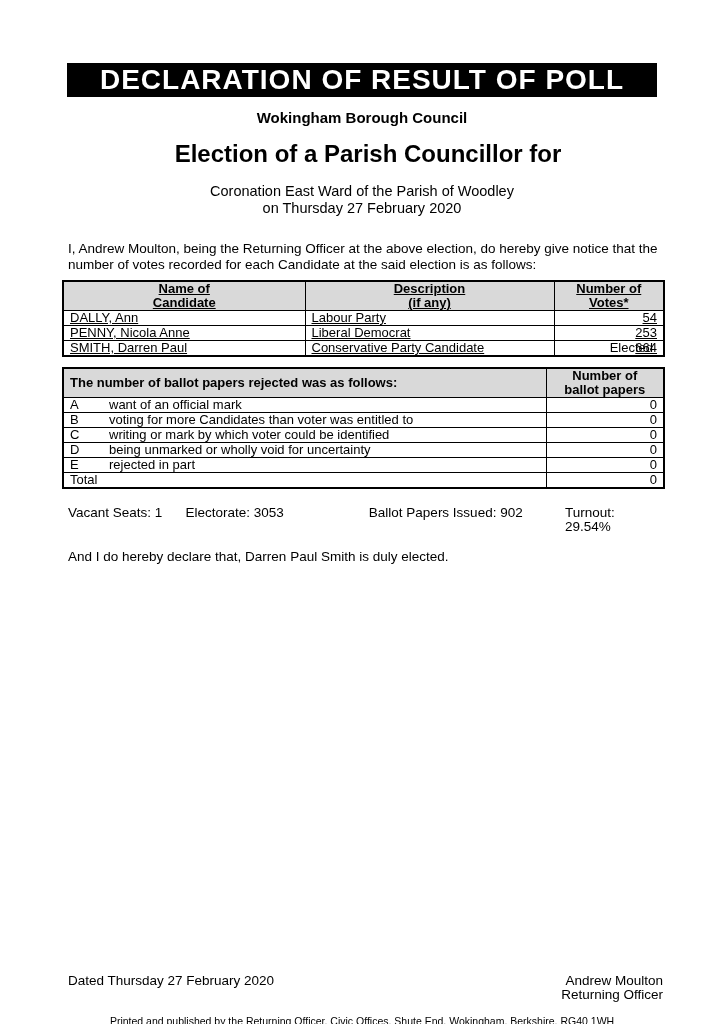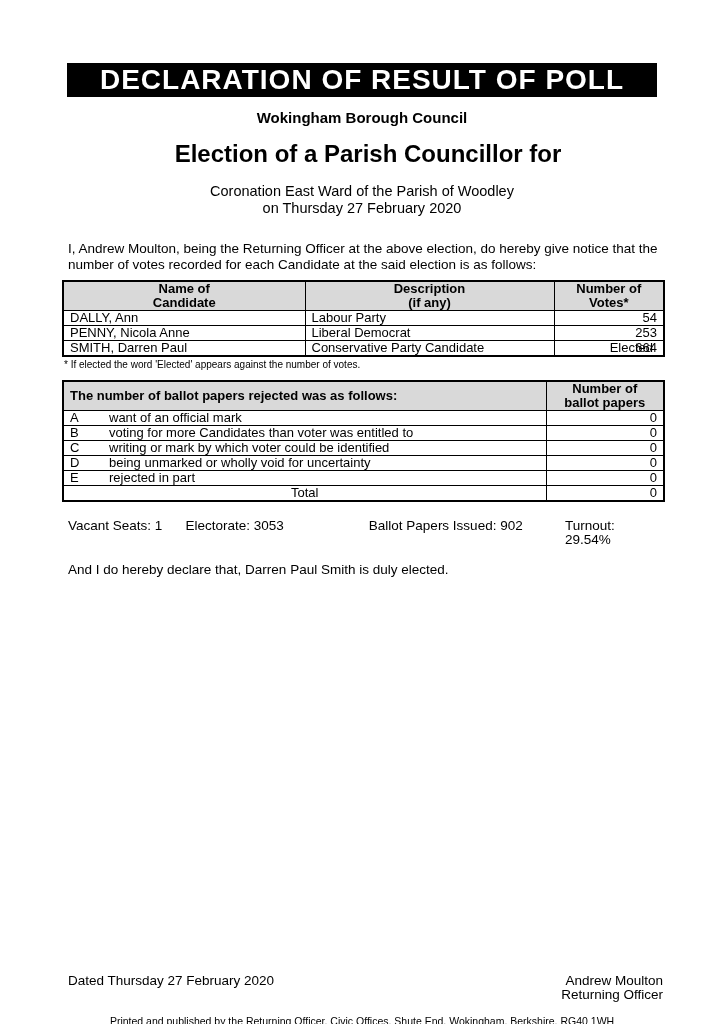--- a/index.html
+++ b/index.html
@@ -54,21 +54,21 @@
     line-height: 15.5px;
   }
   table {
     border-collapse: collapse;
     table-layout: fixed;
     width: 601px;
     margin-left: 62px;
     font-size: 13px;
     border: 2px solid #000;
   }
-  .t1 { margin-top: 8px; }
+  .t1 { margin-top: 8px; text-decoration: underline; }
   .t2 { margin-top: 10px; }
   th, td { border: 1px solid #000; }
   th {
     background: var(--table-header-bg, #d9d9d9);
     font-weight: bold;
     line-height: 14px;
     height: 29px;
     vertical-align: middle;
     text-align: center;
     padding: 0;
@@ -90,21 +90,21 @@
   .footnote {
     margin-left: 64px;
     margin-top: 2px;
     font-size: 10px;
     line-height: 11px;
   }
   .t2 .hleft { text-align: left; padding-left: 6px; }
   .t2 .cell-code { border-right: 0; }
   .t2 .cell-desc { border-left: 0; }
   .t2 .cell-count { text-align: right; }
-  .t2 .cell-total-label { text-align: center; }
+  .t2 .cell-total-label { text-align: left; }
   .stats {
     margin: 17px 60px 0 68px;
     display: flex;
     font-size: 13.5px;
     line-height: 14px;
   }
   .stats .s1 { width: 118px; }
   .stats .s2 { width: 184px; }
   .stats .s3 { width: 197px; }
   .declaration {
@@ -188,21 +188,20 @@
         <td class="cname">SMITH, Darren Paul</td>
         <td class="cdesc">Conservative Party Candidate</td>
         <td class="cvotes">
           <span>664</span>
           <span class="elected">Elected</span>
         </td>
       </tr>
     </tbody>
   </table>
 
-  <div class="footnote">* If elected the word 'Elected' appears against the number of votes.</div>
 
   <table class="t2">
     <colgroup>
         <col style="width:40px">
         <col style="width:443px">
         <col style="width:118px">
       </colgroup>
     <thead>
       <tr>
         <th class="hleft" colspan="2">The number of ballot papers rejected was as follows:</th>

